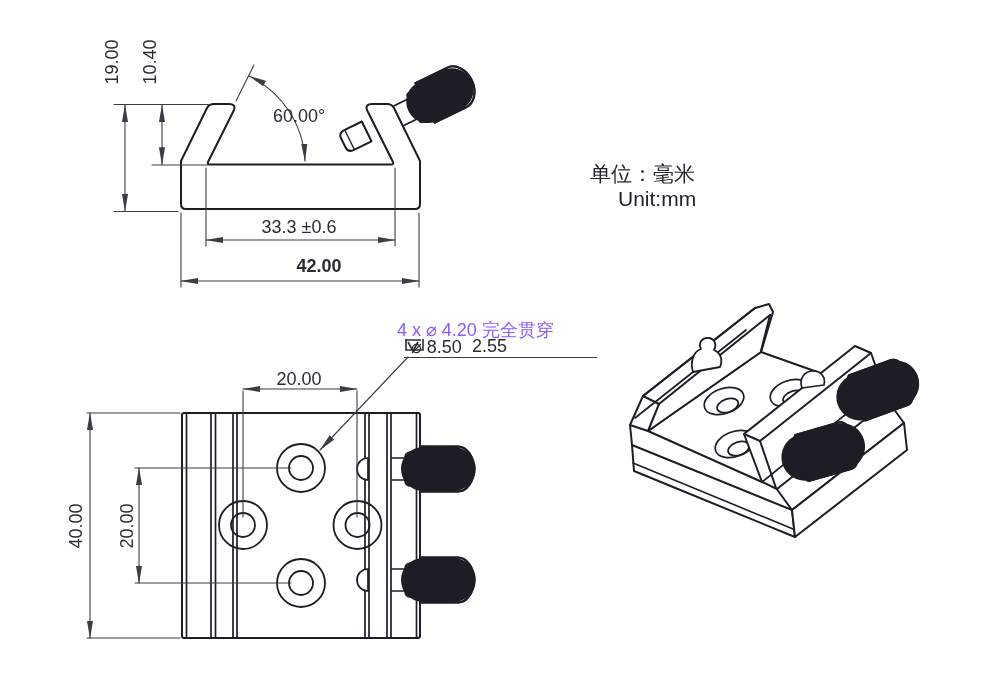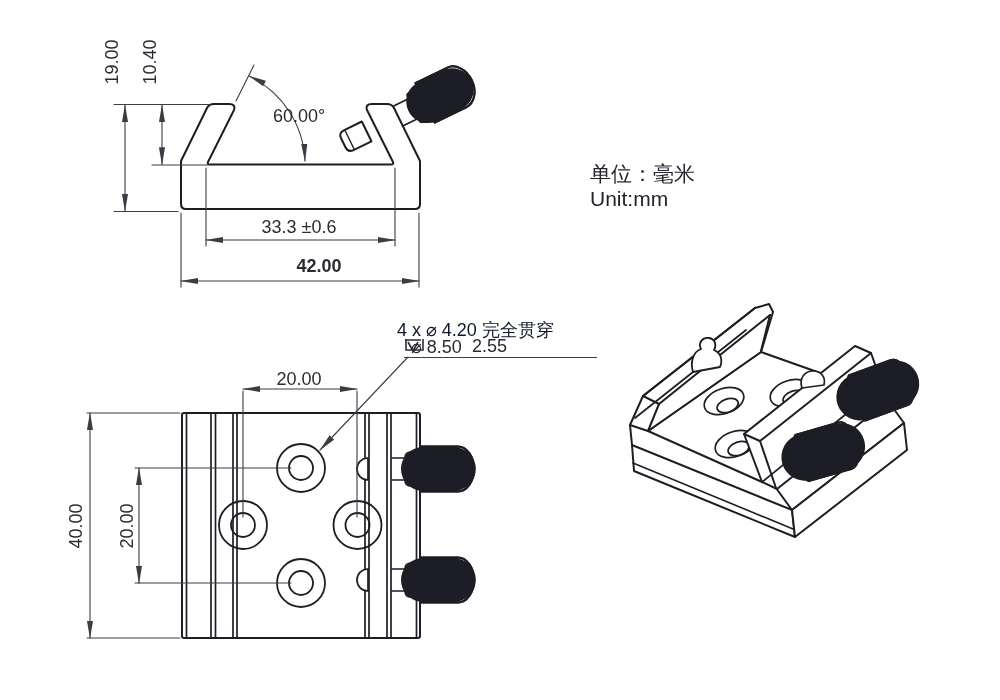--- a/index.html
+++ b/index.html
@@ -4,22 +4,22 @@
 <style>
   html,body{margin:0;padding:0;background:#ffffff;}
   #page{position:relative;width:1000px;height:700px;background:#ffffff;overflow:hidden;
         font-family:"Liberation Sans", sans-serif;}
   svg{position:absolute;left:0;top:0;}
   .lbl{position:absolute;white-space:nowrap;color:#2b2b33;font-size:18px;
        transform:translate(-50%,-50%);letter-spacing:0px;}
   .lbl.rot{transform:translate(-50%,-50%) rotate(-90deg);}
   .cjk{font-size:21px;color:#23232b;margin-top:28px;}
   #unit-block{position:absolute;left:590px;top:133px;line-height:25px;color:#23232b;}
-  #unit-block .en{font-size:21px;}
-  #callout-l1{position:absolute;left:397px;top:318px;font-size:18px;color:#0f172a;white-space:nowrap;}
+  #unit-block .en{font-size:21px;margin-left:28px;}
+  #callout-l1{position:absolute;left:397px;top:318px;font-size:18px;color:#8b5cf6;white-space:nowrap;}
   #callout-l2{position:absolute;left:404px;top:338px;height:17px;display:flex;align-items:center;gap:5px;
               font-size:18px;color:#2b2b33;border-bottom:1.4px solid #3c3c44;padding:0 6px 2px 2px;min-width:185px;}
   .sym{display:inline-block;}
 </style>
 </head>
 <body>
 <div id="page">
 
 <svg width="1000" height="700" viewBox="0 0 1000 700">
   <defs>

